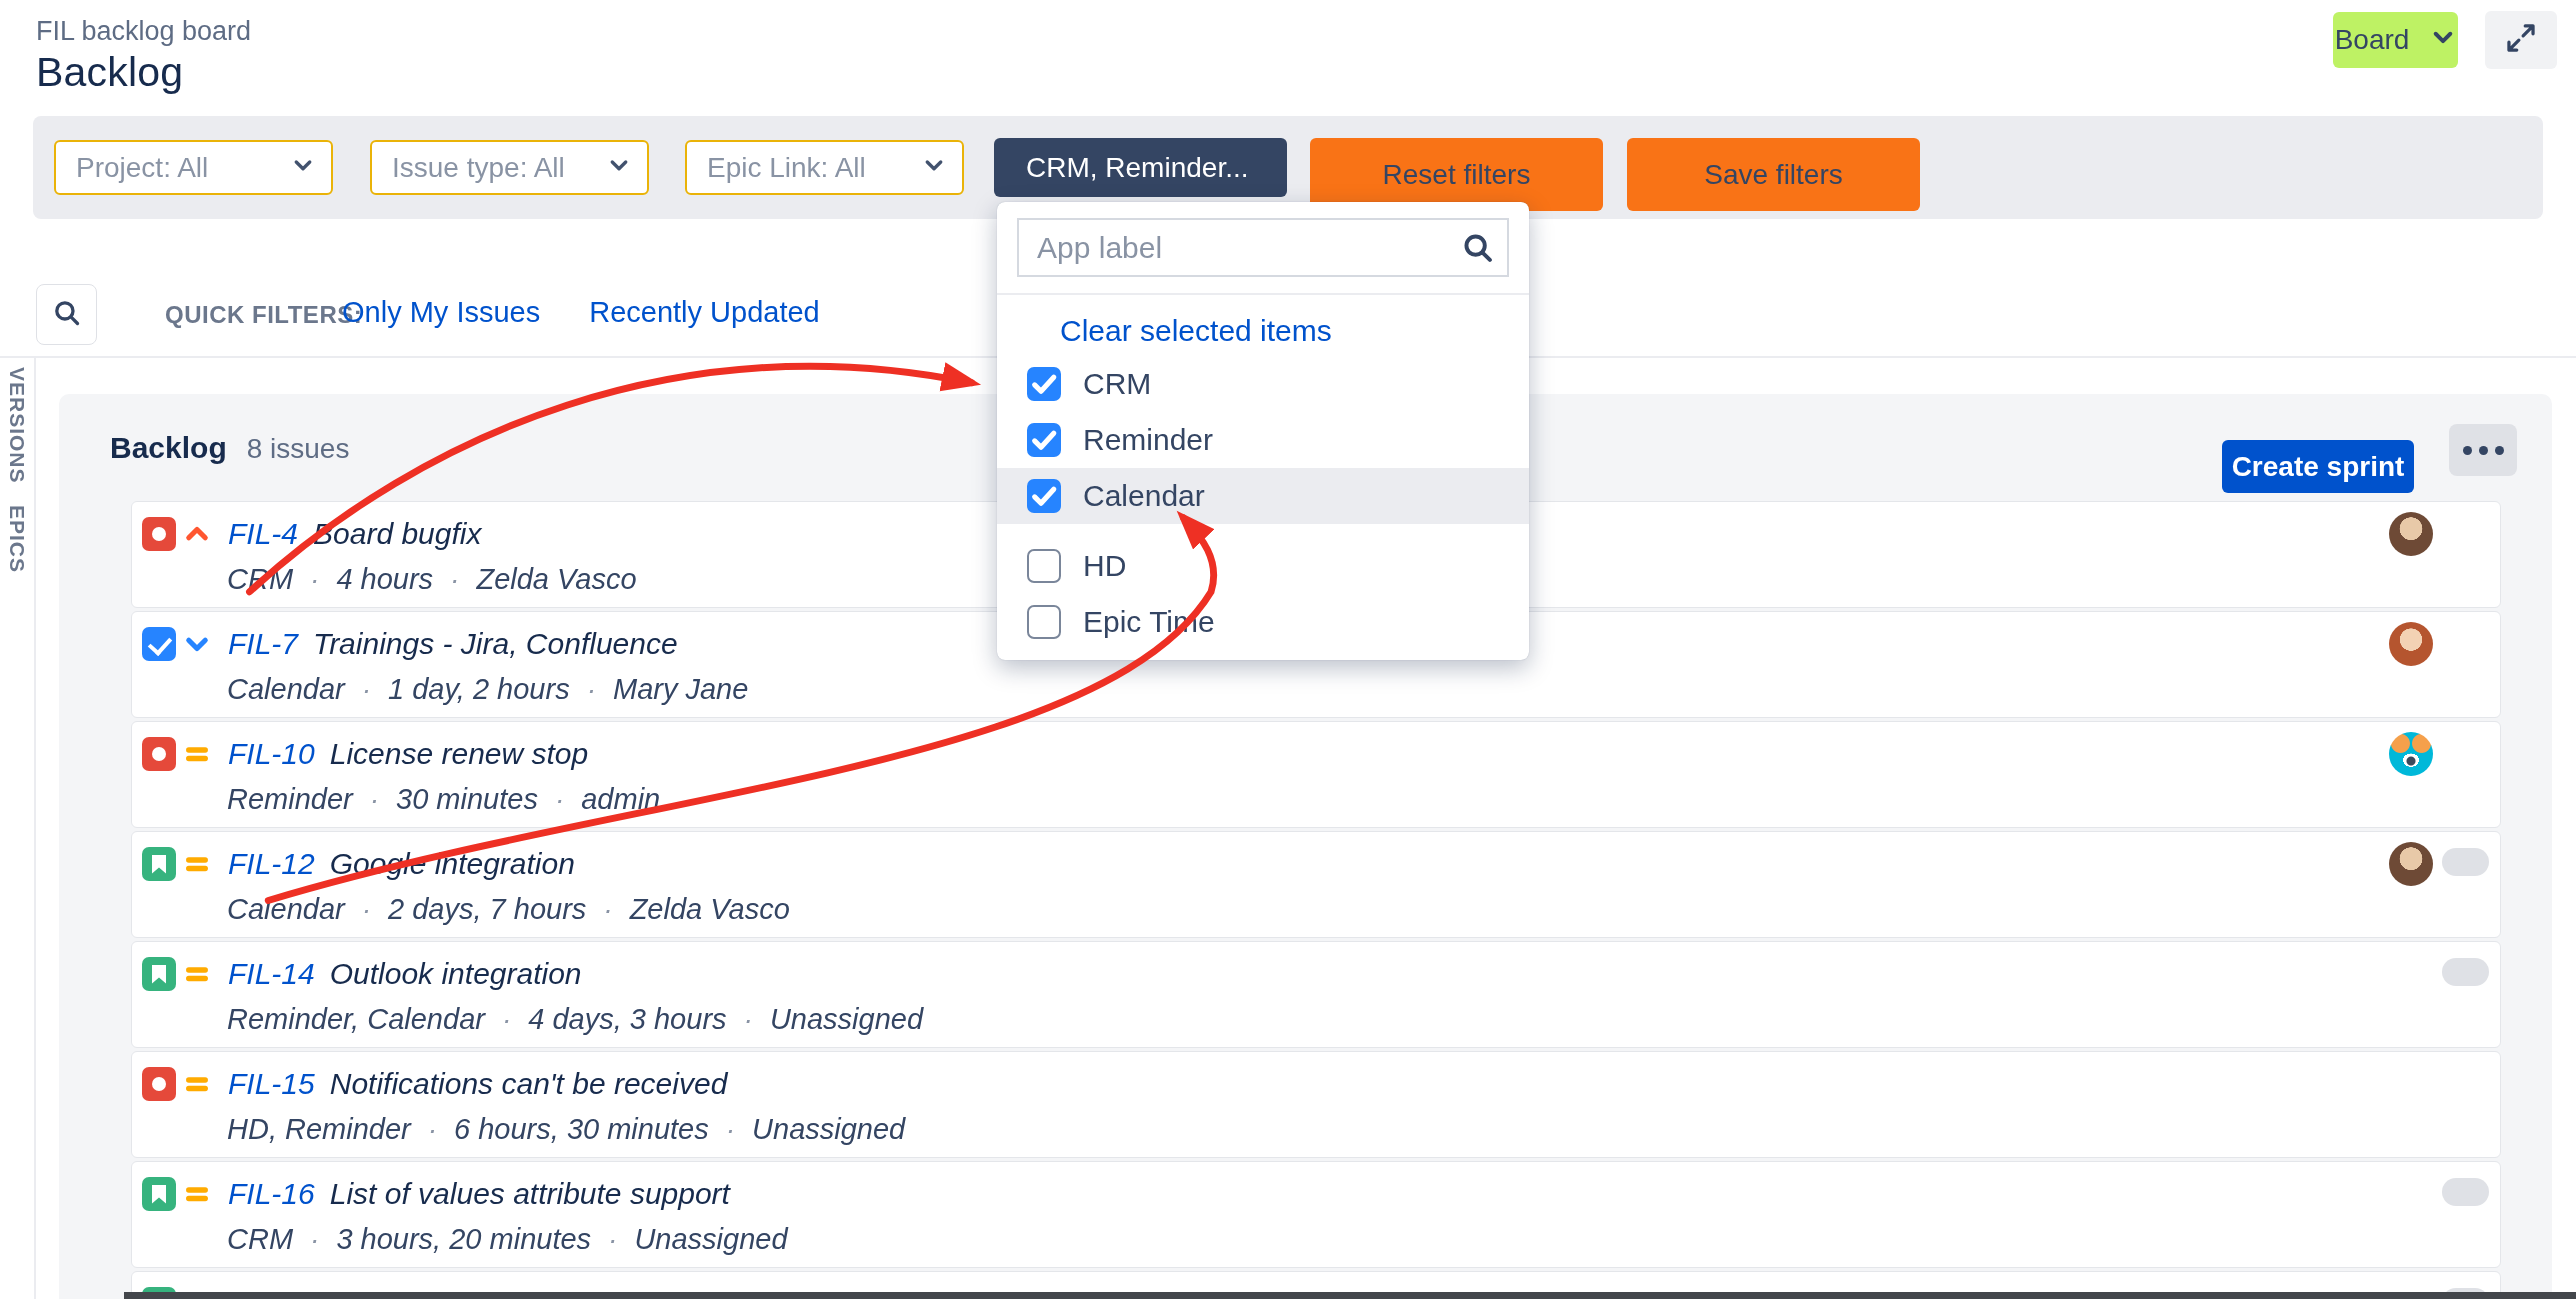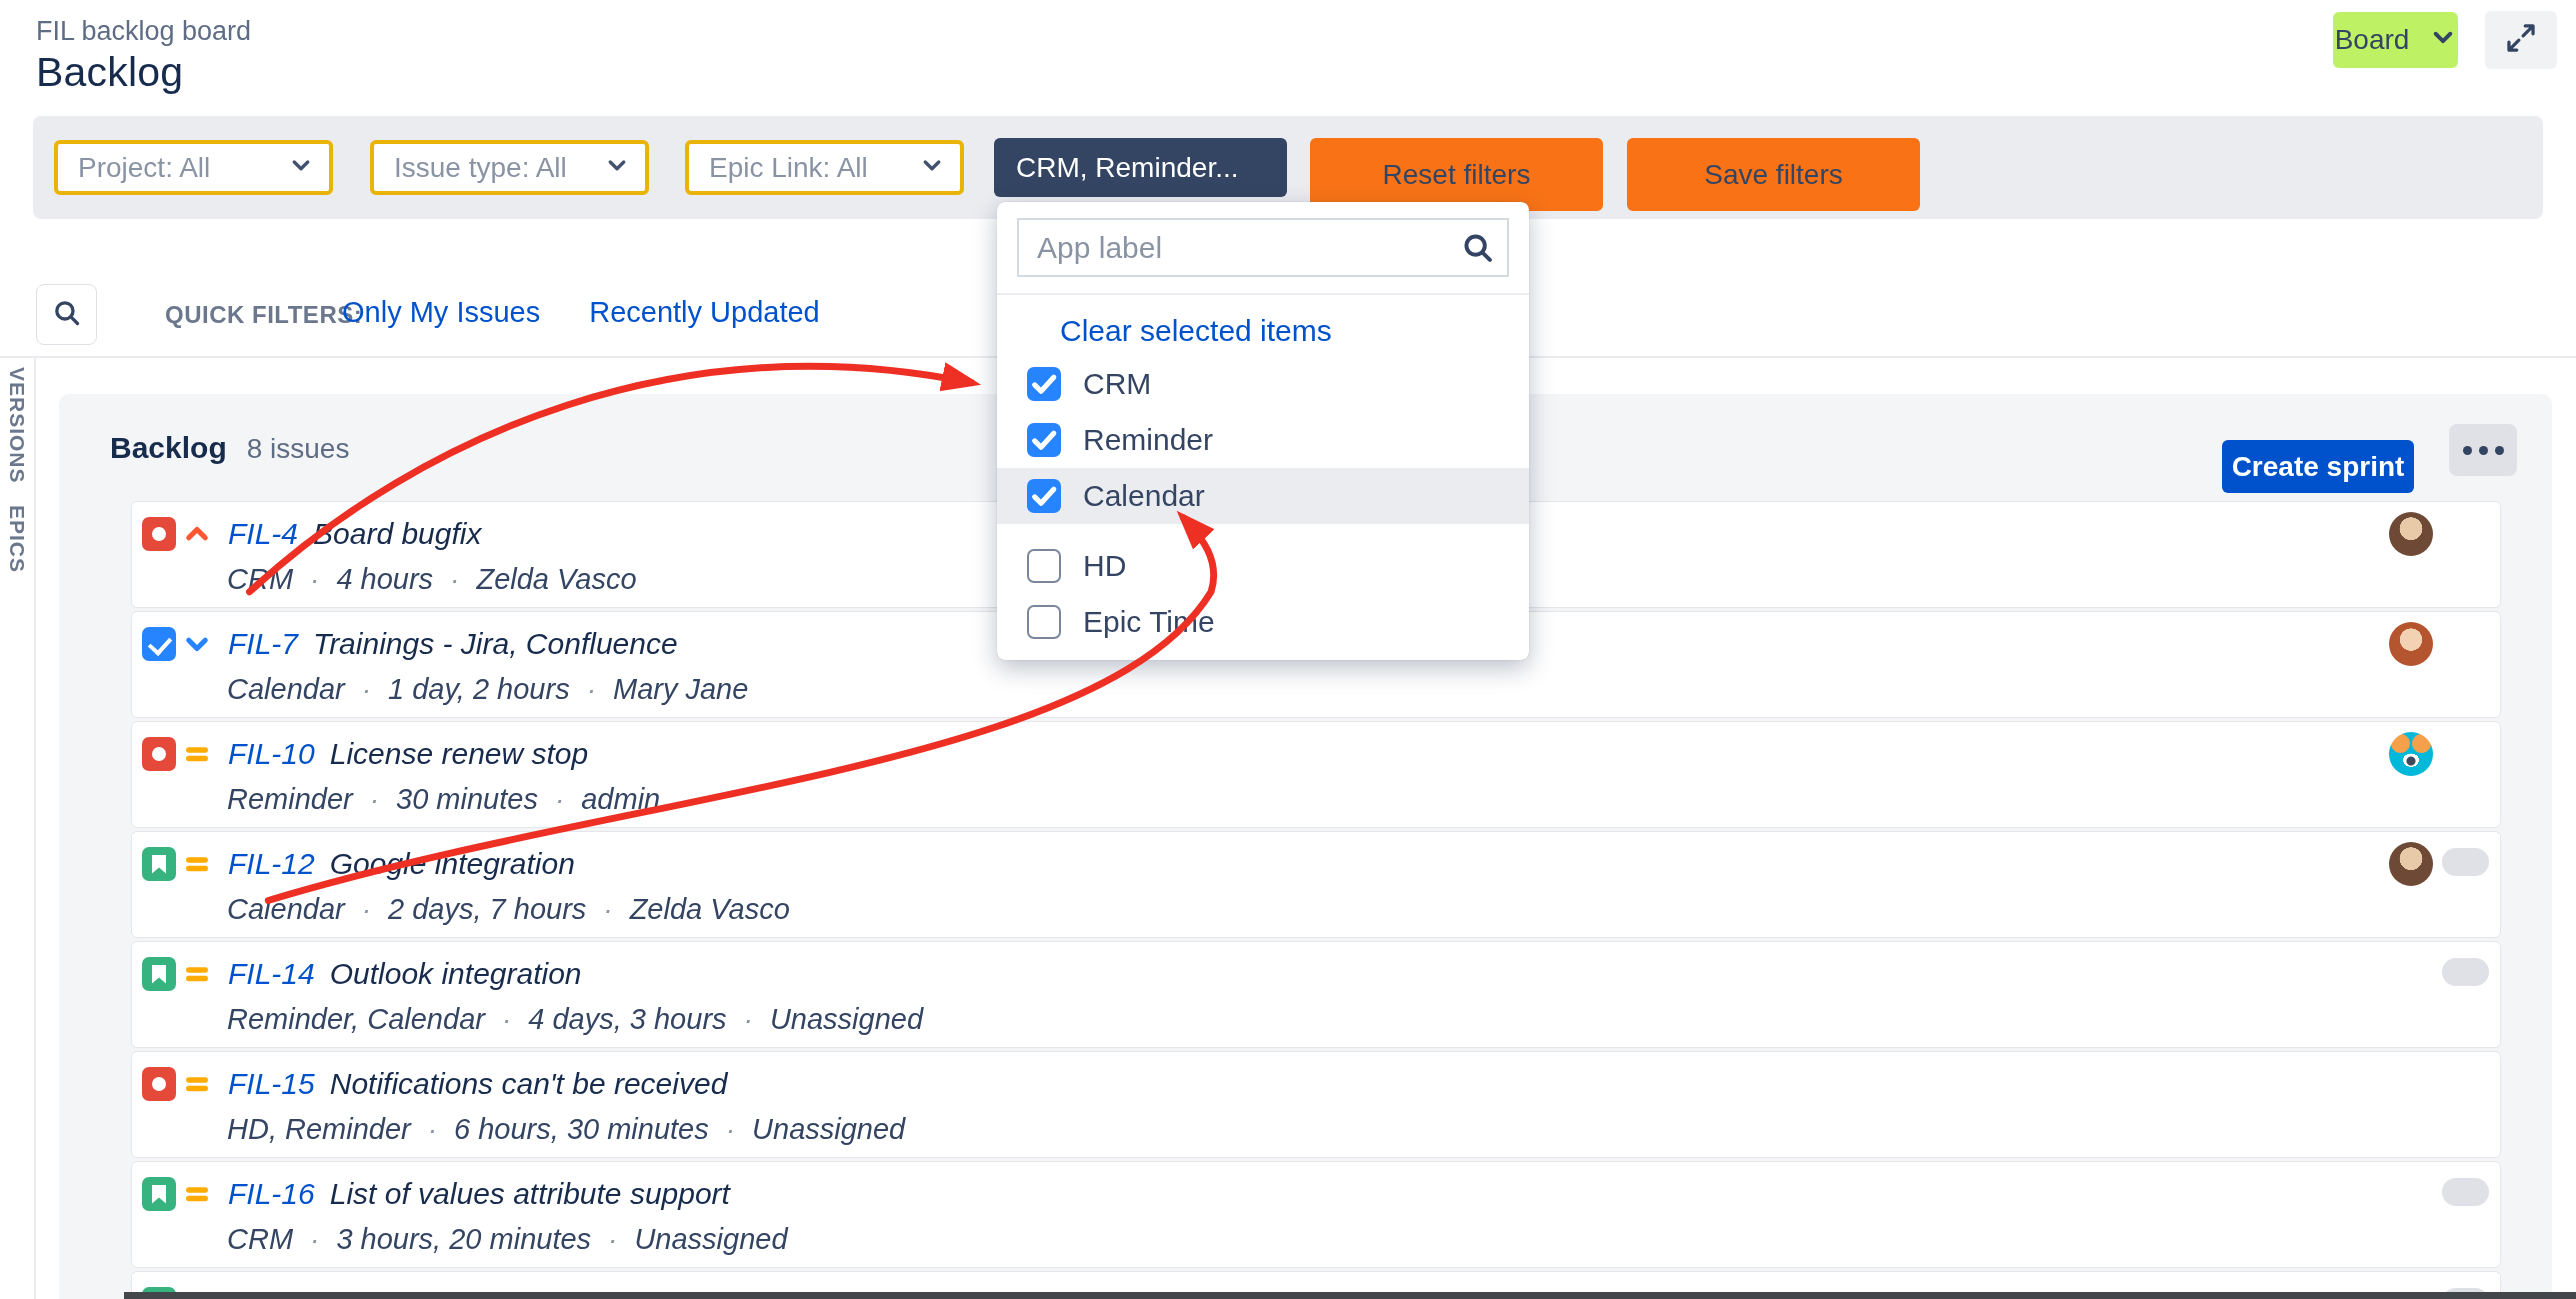--- a/index.html
+++ b/index.html
@@ -22,27 +22,27 @@
   }
   .expand-btn {
     position: absolute; left: 2485px; top: 11px; width: 72px; height: 58px;
     background: #f1f2f4; border-radius: 6px; display: flex; align-items: center; justify-content: center; cursor: pointer;
   }
 
   
   .filter-bar { position: absolute; left: 33px; top: 116px; width: 2510px; height: 103px; background: #ebecf0; border-radius: 8px; }
   .fselect {
     position: absolute; top: 140px; width: 279px; height: 55px; background: #fff;
-    border: 4px solid #eab308; border-radius: 6px; display: flex; align-items: center;
+    border: 2px solid #eab308; border-radius: 6px; display: flex; align-items: center;
     padding: 0 16px 0 20px; font-size: 28px; color: #8993a4; cursor: pointer;
   }
   .fselect .sp { flex: 1; }
   .dark-btn {
     position: absolute; top: 138px; width: 293px; height: 59px; background: #344563; color: #fff;
-    border-radius: 6px; display: flex; align-items: center; padding-left: 22px; font-size: 28px; cursor: pointer;
+    border-radius: 6px; display: flex; align-items: center; padding-left: 32px; font-size: 28px; cursor: pointer;
   }
   .gray-btn {
     position: absolute; top: 138px; width: 293px; height: 73px; background: #f97316; color: #344563;
     border-radius: 6px; display: flex; align-items: center; justify-content: center; font-size: 28px; cursor: pointer;
   }
 
   
   .qsearch-btn {
     position: absolute; left: 36px; top: 284px; width: 61px; height: 61px; background: #fff;
     border: 1px solid #dfe1e6; border-radius: 8px; display: flex; align-items: center; justify-content: center; cursor: pointer;

